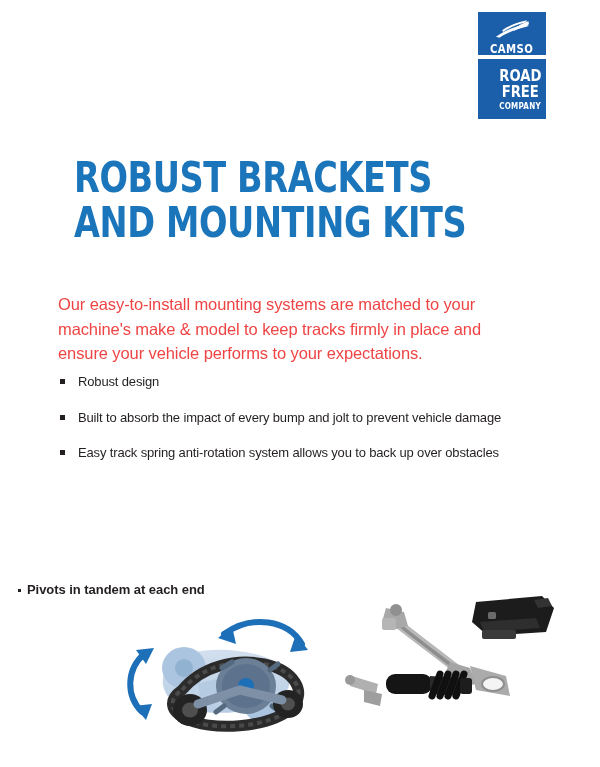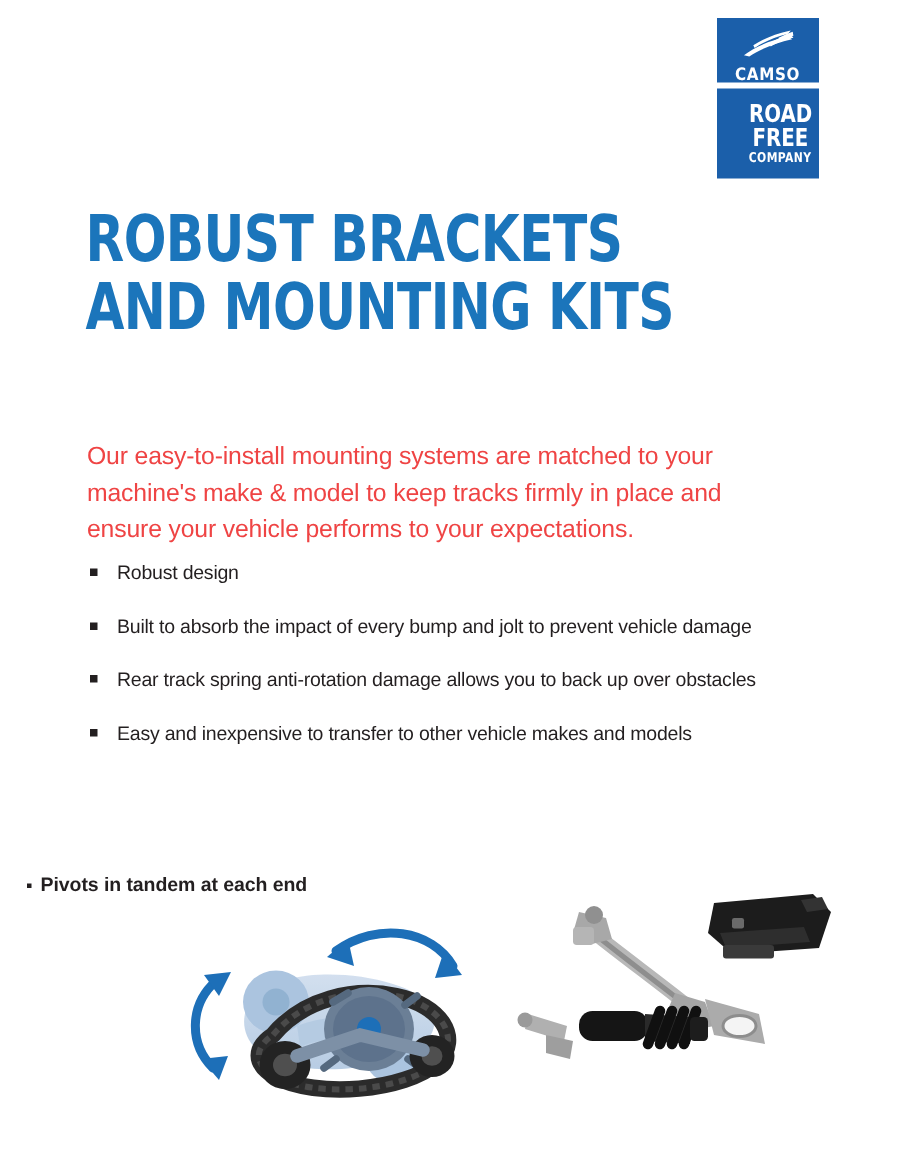--- a/index.html
+++ b/index.html
@@ -179,43 +179,39 @@
   </div>
 
   <div class="logo-box" id="roadfree-logo-box">
     <div class="roadfree-line" id="roadfree-line-1">ROAD</div>
     <div class="roadfree-line" id="roadfree-line-2">FREE</div>
     <div class="roadfree-line" id="roadfree-line-3">COMPANY</div>
   </div>
 
 </div>
 
-<h1 id="headline" style="margin:0;">
+<h1 id="headline" style="margin:17px;">
   <div class="headline-line">ROBUST BRACKETS</div>
   <div class="headline-line">AND MOUNTING KITS</div>
 </h1>
 
 <p id="intro-paragraph" style="margin:0;">Our easy-to-install mounting systems are matched to your machine's make &amp; model to keep tracks firmly in place and ensure your vehicle performs to your expectations.</p>
 
 <ul id="feature-list">
   <li class="feature-item">
     <span class="bullet-square"></span>
     <span>Robust design</span>
   </li>
   <li class="feature-item">
     <span class="bullet-square"></span>
     <span>Built to absorb the impact of every bump and jolt to prevent vehicle damage</span>
   </li>
   <li class="feature-item">
     <span class="bullet-square"></span>
-    <span>Rear track spring anti-rotation damage allows you to back up over obstacles</span>
-  </li>
-  <li class="feature-item">
-    <span class="bullet-square"></span>
-    <span>Easy and inexpensive to transfer to other vehicle makes and models</span>
+    <span>Easy track spring anti-rotation system allows you to back up over obstacles</span>
   </li>
 </ul>
 
 <div id="footnote">
   <span class="bullet-square"></span><span>Pivots in tandem at each end</span>
 </div>
 
 <svg id="track-illustration" viewBox="0 0 220 140">
   <defs>
     <linearGradient id="ghostGrad" x1="0" y1="0" x2="0" y2="1">

